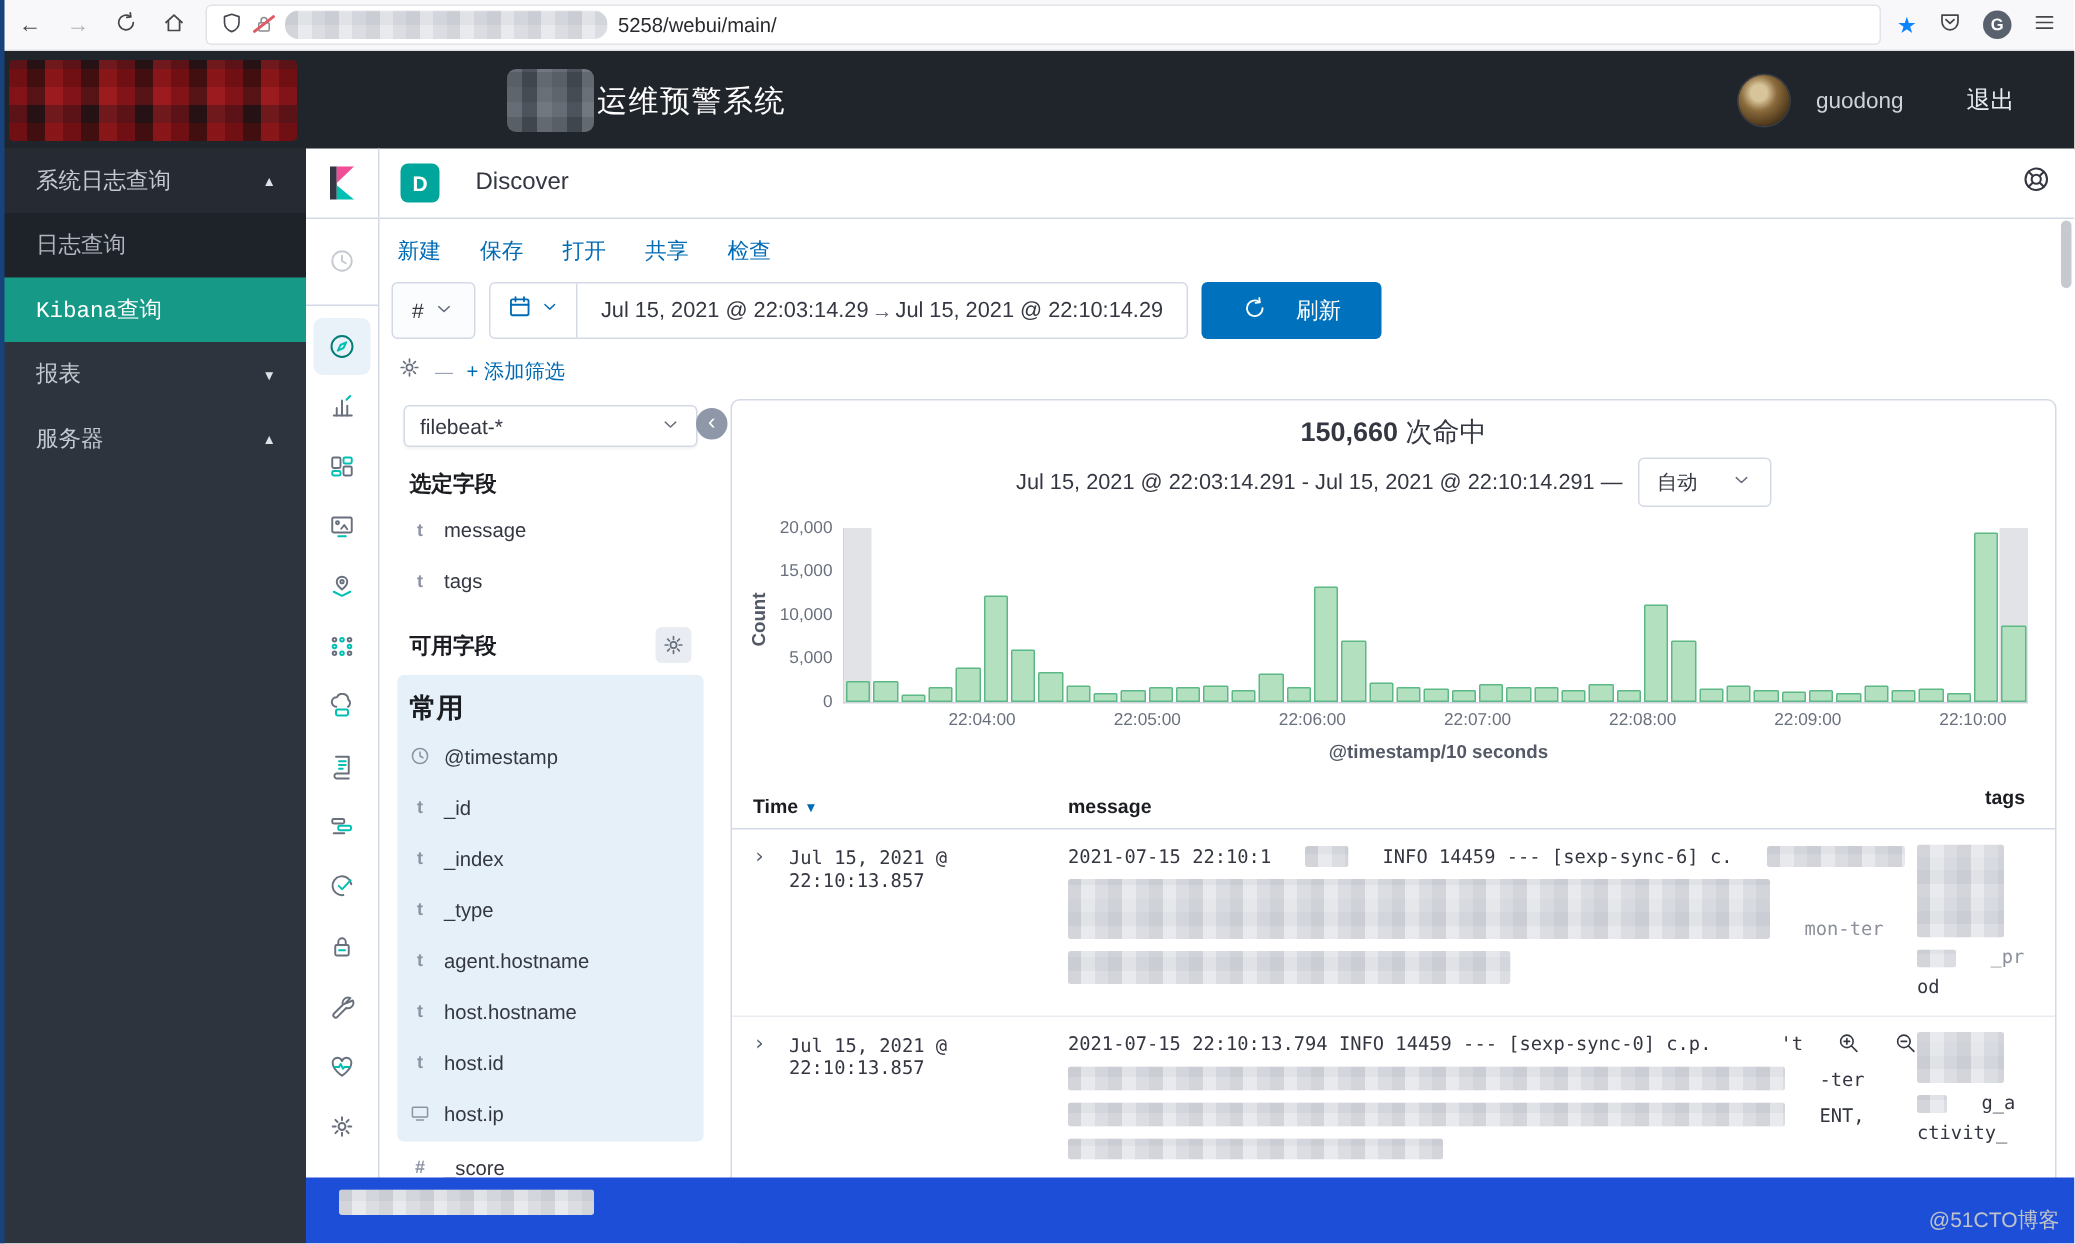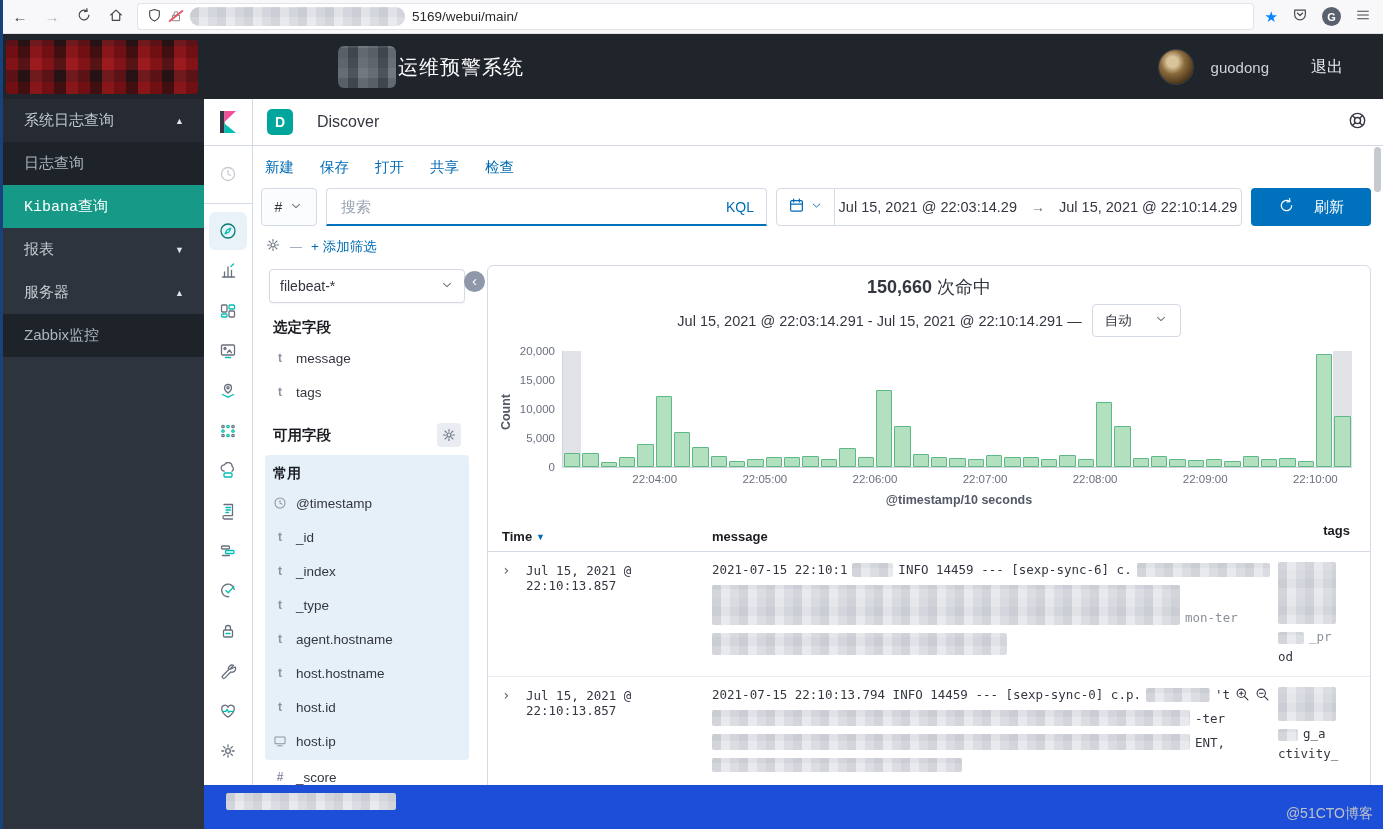--- a/index.html
+++ b/index.html
@@ -70,39 +70,39 @@
   .menu-row{display:flex;gap:26px;padding:4px 0 11px 4px;}
   .menu-link{color:#006BB4;font-size:14.5px;}
   .search-row{display:flex;align-items:center;gap:9px;}
   .prefix-box{width:56px;height:38px;border:1px solid #d3dae6;border-radius:4px;background:#fbfcfd;display:flex;align-items:center;justify-content:center;gap:7px;color:#343741;font-size:14px;box-sizing:border-box;}
   .search-box{flex:1;height:38px;border:1px solid #d3dae6;border-bottom:2px solid #0071bc;border-radius:4px 4px 0 0;display:flex;align-items:center;padding:0 12px;box-sizing:border-box;background:#fff;min-width:0;}
   .search-box input{flex:1;border:none;outline:none;font-size:15px;color:#343741;background:transparent;min-width:0;}
   .search-box input::placeholder{color:#9aa5b5;}
   .kql{color:#006BB4;font-size:14px;margin-left:8px;}
   .date-box{width:466px;height:38px;border:1px solid #d3dae6;border-radius:4px;display:flex;align-items:center;box-sizing:border-box;background:#fff;flex:0 0 auto;}
   .cal-btn{height:100%;display:flex;align-items:center;gap:5px;padding:0 11px;border-right:1px solid #d3dae6;}
-  .date-range{flex:1;display:flex;align-items:center;justify-content:center;gap:14px;font-size:14.5px;color:#343741;}
+  .date-range{flex:1;display:flex;align-items:center;justify-content:center;gap:2px;font-size:14.5px;color:#343741;}
   .date-arrow{color:#69707d;font-size:14px;}
   .refresh-btn{width:120px;height:38px;background:#0071bc;border:none;border-radius:4px;color:#fff;font-size:15px;display:flex;align-items:center;justify-content:center;gap:19px;flex:0 0 auto;}
   .filter-row{display:flex;align-items:center;gap:9px;padding:11px 0 8px 4px;}
   .filter-dash{color:#9aa5b5;font-size:12px;}
   .add-filter{color:#006BB4;font-size:13.5px;}
 
   .body2{flex:1;display:flex;min-height:0;}
   .fields{width:212px;flex:0 0 212px;display:flex;flex-direction:column;position:relative;padding:2px 4px 0 4px;box-sizing:border-box;}
   .index-box{height:32px;border:1px solid #d3dae6;border-radius:4px;box-shadow:0 1px 2px rgba(0,0,0,.05);display:flex;align-items:center;justify-content:space-between;padding:0 10px;font-size:14px;color:#343741;background:#fff;margin:2px 4px 0 4px;}
   .collapse-circle{position:absolute;right:-12px;top:6px;width:21px;height:21px;border-radius:50%;background:#8e98a8;color:#fff;font-size:15px;line-height:19px;text-align:center;z-index:3;}
   .sec-title{font-size:14.5px;font-weight:bold;color:#1a1c21;padding:15px 8px 4px;}
   .field-row{display:flex;align-items:center;gap:9px;padding:9.5px 8px;font-size:13.5px;color:#343741;}
   .fbadge{width:14px;text-align:center;color:#8c93a2;font-weight:bold;font-size:12px;flex:0 0 14px;display:flex;justify-content:center;}
   .avail-head{display:flex;align-items:center;justify-content:space-between;padding:14px 8px 8px;}
   .avail-head .t{font-size:14.5px;font-weight:bold;color:#1a1c21;}
   .gear-btn{width:24px;height:24px;border-radius:4px;background:#e9edf3;display:flex;align-items:center;justify-content:center;}
   .popular{background:#e6f0f9;border-radius:4px;margin:0 0 0 0;padding-bottom:2px;}
-  .pop-title{font-size:14px;font-weight:bold;color:#1a1c21;padding:10px 8px 3px;}
+  .pop-title{font-size:18px;font-weight:bold;color:#1a1c21;padding:10px 8px 3px;}
 
   .panel{flex:1;border:1px solid #d3dae6;border-radius:6px;margin-left:14px;background:#fff;display:flex;flex-direction:column;min-width:0;overflow:hidden;}
   .hits-row{text-align:center;padding-top:9px;font-size:18px;color:#343741;}
   .hits-count{font-weight:bold;}
   .range-row{display:flex;align-items:center;justify-content:center;gap:10px;padding:5px 0 4px;font-size:14.5px;color:#343741;}
   .interval-box{height:31px;border:1px solid #d3dae6;border-radius:4px;display:flex;align-items:center;gap:22px;padding:0 12px;font-size:13.5px;color:#343741;background:#fff;}
 
   .chart-wrap{position:relative;height:172px;margin:2px 14px 0 6px;flex:0 0 172px;}
   .ylab{position:absolute;left:-18px;top:62px;transform:rotate(-90deg);font-size:12.5px;font-weight:bold;color:#535966;width:60px;text-align:center;}
   .plot{position:absolute;left:68px;right:4px;top:8px;height:116px;border-left:1px solid #cfd4dc;border-bottom:1px solid #cfd4dc;display:flex;align-items:flex-end;}
@@ -116,21 +116,21 @@
   .thead{position:relative;display:flex;align-items:flex-end;border-bottom:1px solid #d3dae6;padding:14px 14px 7px;font-size:13px;font-weight:bold;color:#1a1c21;flex:0 0 auto;}
   .th-time{width:210px;display:flex;align-items:center;gap:4px;}
   .sort-arrow{color:#006BB4;font-size:9px;}
   .th-msg{flex:1;}
   .th-tags{position:absolute;right:20px;top:8px;}
   .trow{display:flex;padding:10px 14px 12px;border-top:1px solid #e8ebf0;font-family:"DejaVu Sans Mono","Liberation Mono",monospace;font-size:12.5px;color:#343741;}
   .trow:first-of-type{border-top:none;}
   .expander{width:24px;flex:0 0 24px;color:#55606e;font-size:14px;}
   .time-cell{width:186px;flex:0 0 186px;padding-top:1px;}
   .msg-cell{flex:1;min-width:0;display:flex;flex-direction:column;gap:8px;}
-  .msg-line{display:flex;align-items:flex-end;gap:5px;white-space:nowrap;}
+  .msg-line{display:flex;align-items:flex-end;gap:23px;white-space:nowrap;}
   .tags-cell{width:78px;flex:0 0 78px;display:flex;flex-direction:column;gap:5px;margin-left:8px;}
   .dimtxt{color:#8b909a;}
   .mag-pair{display:flex;gap:3px;align-items:center;}
 
   .bottom-strip{position:absolute;left:204px;right:0;bottom:0;height:44px;background:#1d4ed8;z-index:20;}
   .strip-cens{position:absolute;left:22px;top:8px;width:170px;height:17px;border-radius:2px;}
   .watermark{position:absolute;right:10px;bottom:6px;font-size:14px;color:#bfc2c8;}
   .scroll-thumb{position:absolute;right:2px;top:147px;width:7px;height:45px;background:#c6c9cf;border-radius:4px;z-index:30;}
 </style>
 </head>
@@ -151,21 +151,21 @@
       </svg></span>
   <div class="url-box">
     <span id="ico-shield"><svg width="15" height="15" viewBox="0 0 18 18" fill="none" stroke="#45454b" stroke-width="1.3" stroke-linecap="round" stroke-linejoin="round">
           <path d="M9 1.8l5.8 1.9v4.8c0 3.9-2.9 6-5.8 7.2-2.9-1.2-5.8-3.3-5.8-7.2V3.7z"></path>
         </svg></span>
     <span class="lock-wrap"><span id="ico-lock"><svg width="14" height="14" viewBox="0 0 18 18" fill="none" stroke="#8a8a90" stroke-width="1.3" stroke-linecap="round" stroke-linejoin="round">
             <rect x="4.5" y="8" width="9" height="7" rx="1"></rect>
             <path d="M6.5 8V6a2.5 2.5 0 0 1 5 0v2"></path>
           </svg></span><span class="slash"></span></span>
     <span class="px url-cens"></span>
-    <span>5169/webui/main/</span>
+    <span>5258/webui/main/</span>
   </div>
   <span class="b-star">★</span>
   <span class="b-ico" id="ico-pocket"><svg width="16" height="16" viewBox="0 0 18 18" fill="none" stroke="#45454b" stroke-width="1.3" stroke-linecap="round" stroke-linejoin="round">
         <path d="M3 3.5h12v5A6 6 0 0 1 3 8.5z"></path>
         <path d="M6 6.8l3 2.8 3-2.8"></path>
       </svg></span>
   <span class="g-circle">G</span>
   <span class="b-ico" id="ico-burger"><svg width="16" height="16" viewBox="0 0 18 18" fill="none" stroke="#45454b" stroke-width="1.3" stroke-linecap="round" stroke-linejoin="round">
         <path d="M3 4.8h12M3 9h12M3 13.2h12"></path>
       </svg></span>
@@ -196,23 +196,20 @@
         <span>Kibana查询</span>
       </div>
       <div class="nav-item plain">
         <span>报表</span>
         <span class="arrow">▼</span>
       </div>
       <div class="nav-item plain">
         <span>服务器</span>
         <span class="arrow">▲</span>
       </div>
-      <div class="nav-item child">
-        <span>Zabbix监控</span>
-      </div>
     </div>
 
   <div class="kb">
     <div class="kb-header">
       <span class="kb-logo-cell" id="kb-logo">
           <svg width="26" height="26" viewBox="0 0 26 26">
             <path fill="#343741" d="M5 2h4.5v22H5z"></path>
             <path fill="#f04e98" d="M9.5 2H21L9.5 13z"></path>
             <path fill="#00bfb3" d="M9.5 14.5L21 24H9.5z"></path>
           </svg>
@@ -345,24 +342,20 @@
             <span class="menu-link">打开</span>
             <span class="menu-link">共享</span>
             <span class="menu-link">检查</span>
           </div>
         <div class="search-row">
           <div class="prefix-box">
             <span>#</span>
             <span id="chev1"><svg width="14" height="14" viewBox="0 0 18 18" fill="none" stroke="#69707d" stroke-width="1.3" stroke-linecap="round" stroke-linejoin="round">
                   <path d="M4.5 7l4.5 4.2L13.5 7"></path>
                 </svg></span>
-          </div>
-          <div class="search-box">
-            <input placeholder="搜索" style="">
-            <span class="kql">KQL</span>
           </div>
           <div class="date-box">
             <span class="cal-btn">
                 <span id="ico-cal"><svg width="17" height="17" viewBox="0 0 18 18" fill="none" stroke="#006BB4" stroke-width="1.3" stroke-linecap="round" stroke-linejoin="round">
                     <rect x="2.8" y="3.8" width="12.4" height="11.2" rx="1.2"></rect>
                     <path d="M2.8 7.6h12.4M6 2.2v3M12 2.2v3"></path>
                   </svg></span>
                 <span id="chev2"><svg width="13" height="13" viewBox="0 0 18 18" fill="none" stroke="#006BB4" stroke-width="1.3" stroke-linecap="round" stroke-linejoin="round">
                     <path d="M4.5 7l4.5 4.2L13.5 7"></path>
                   </svg></span>

